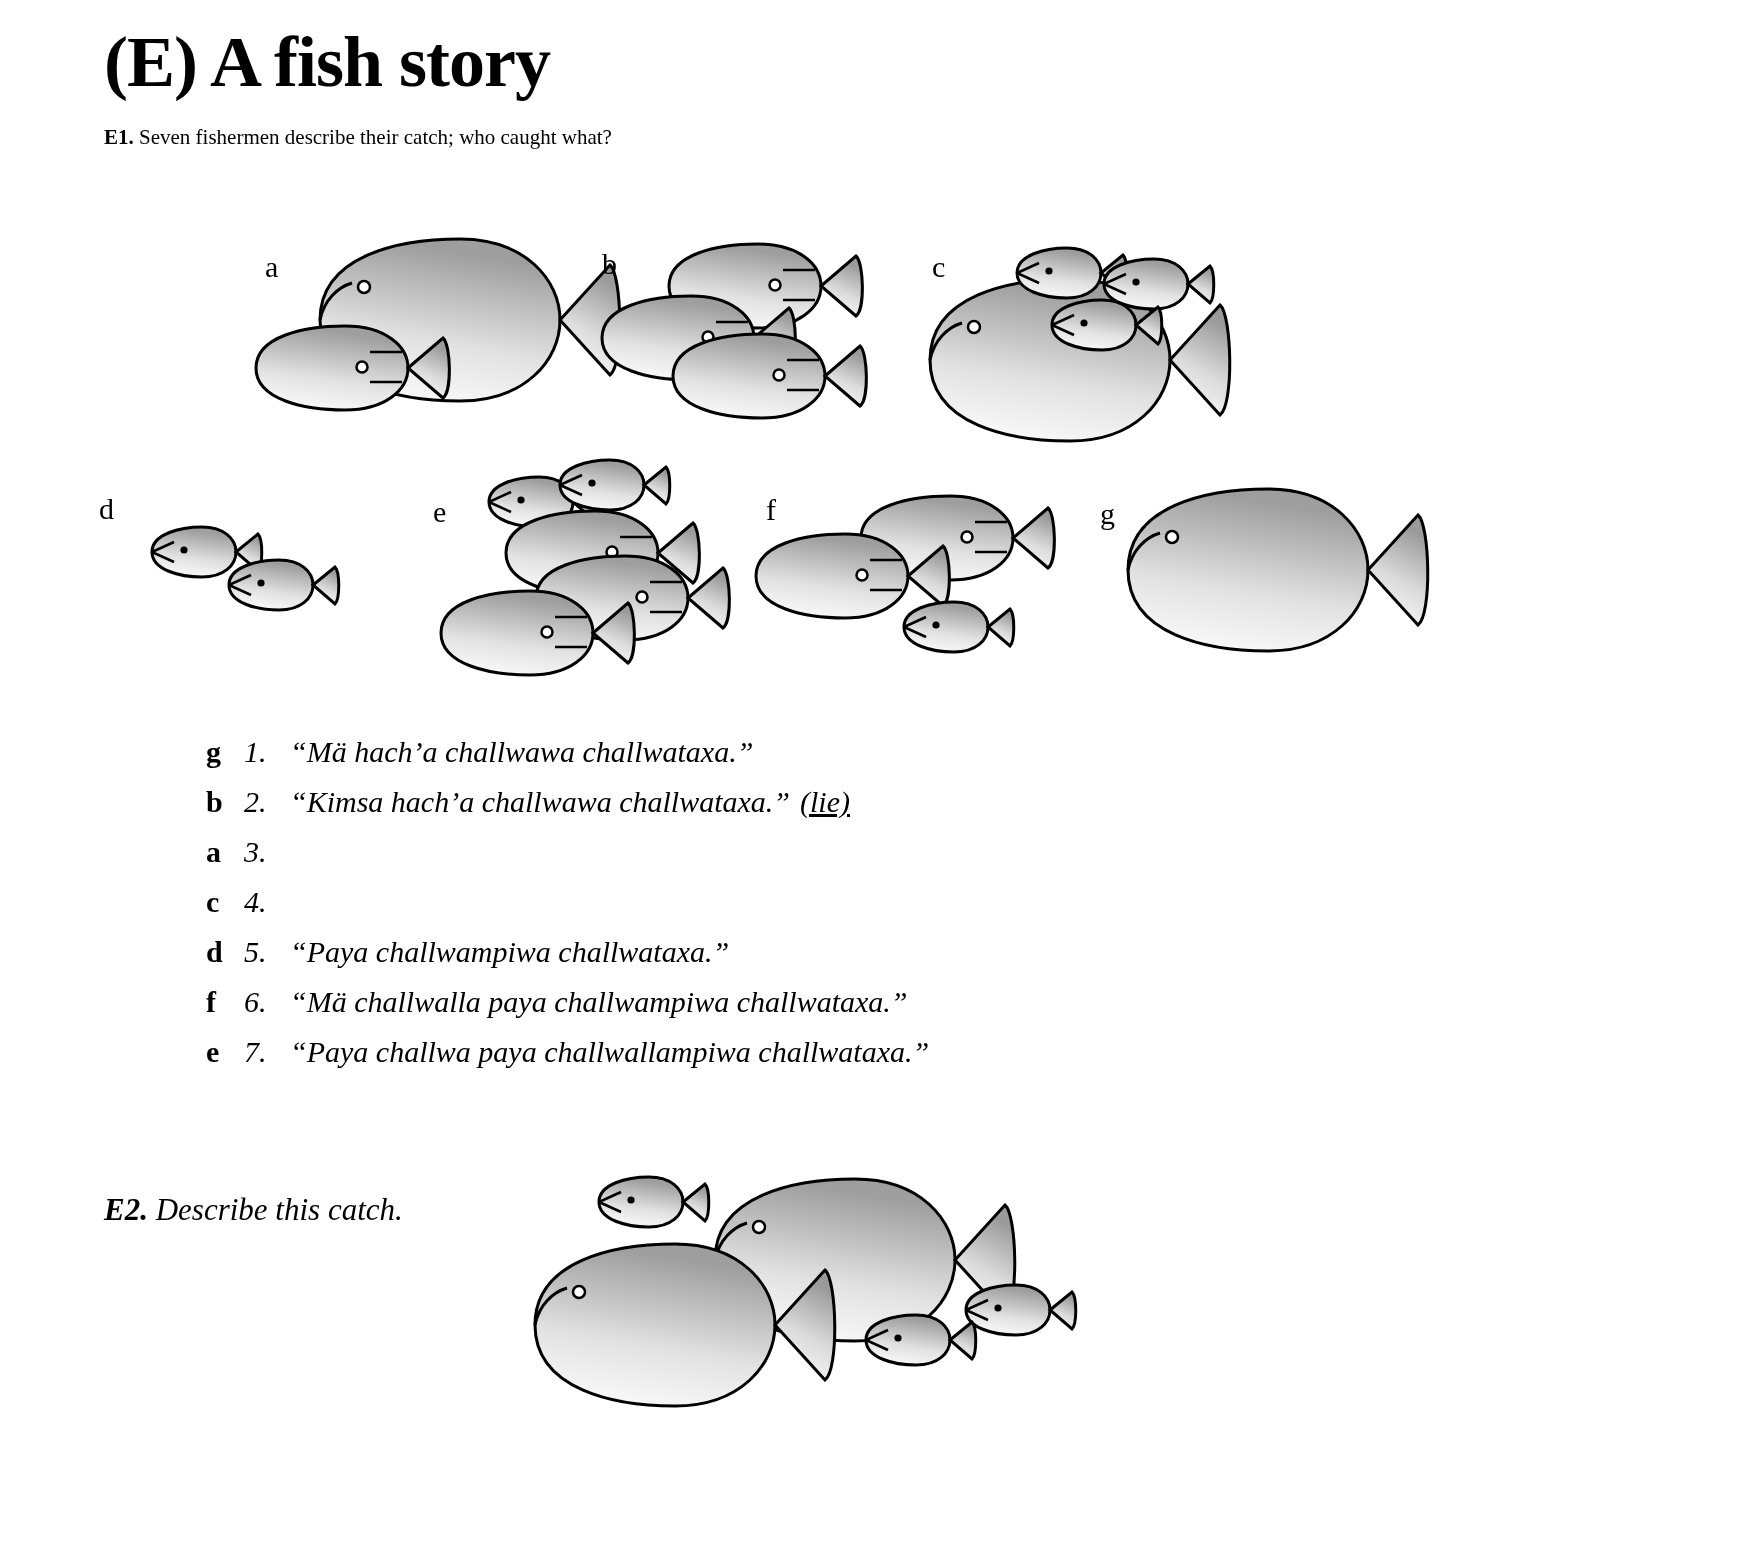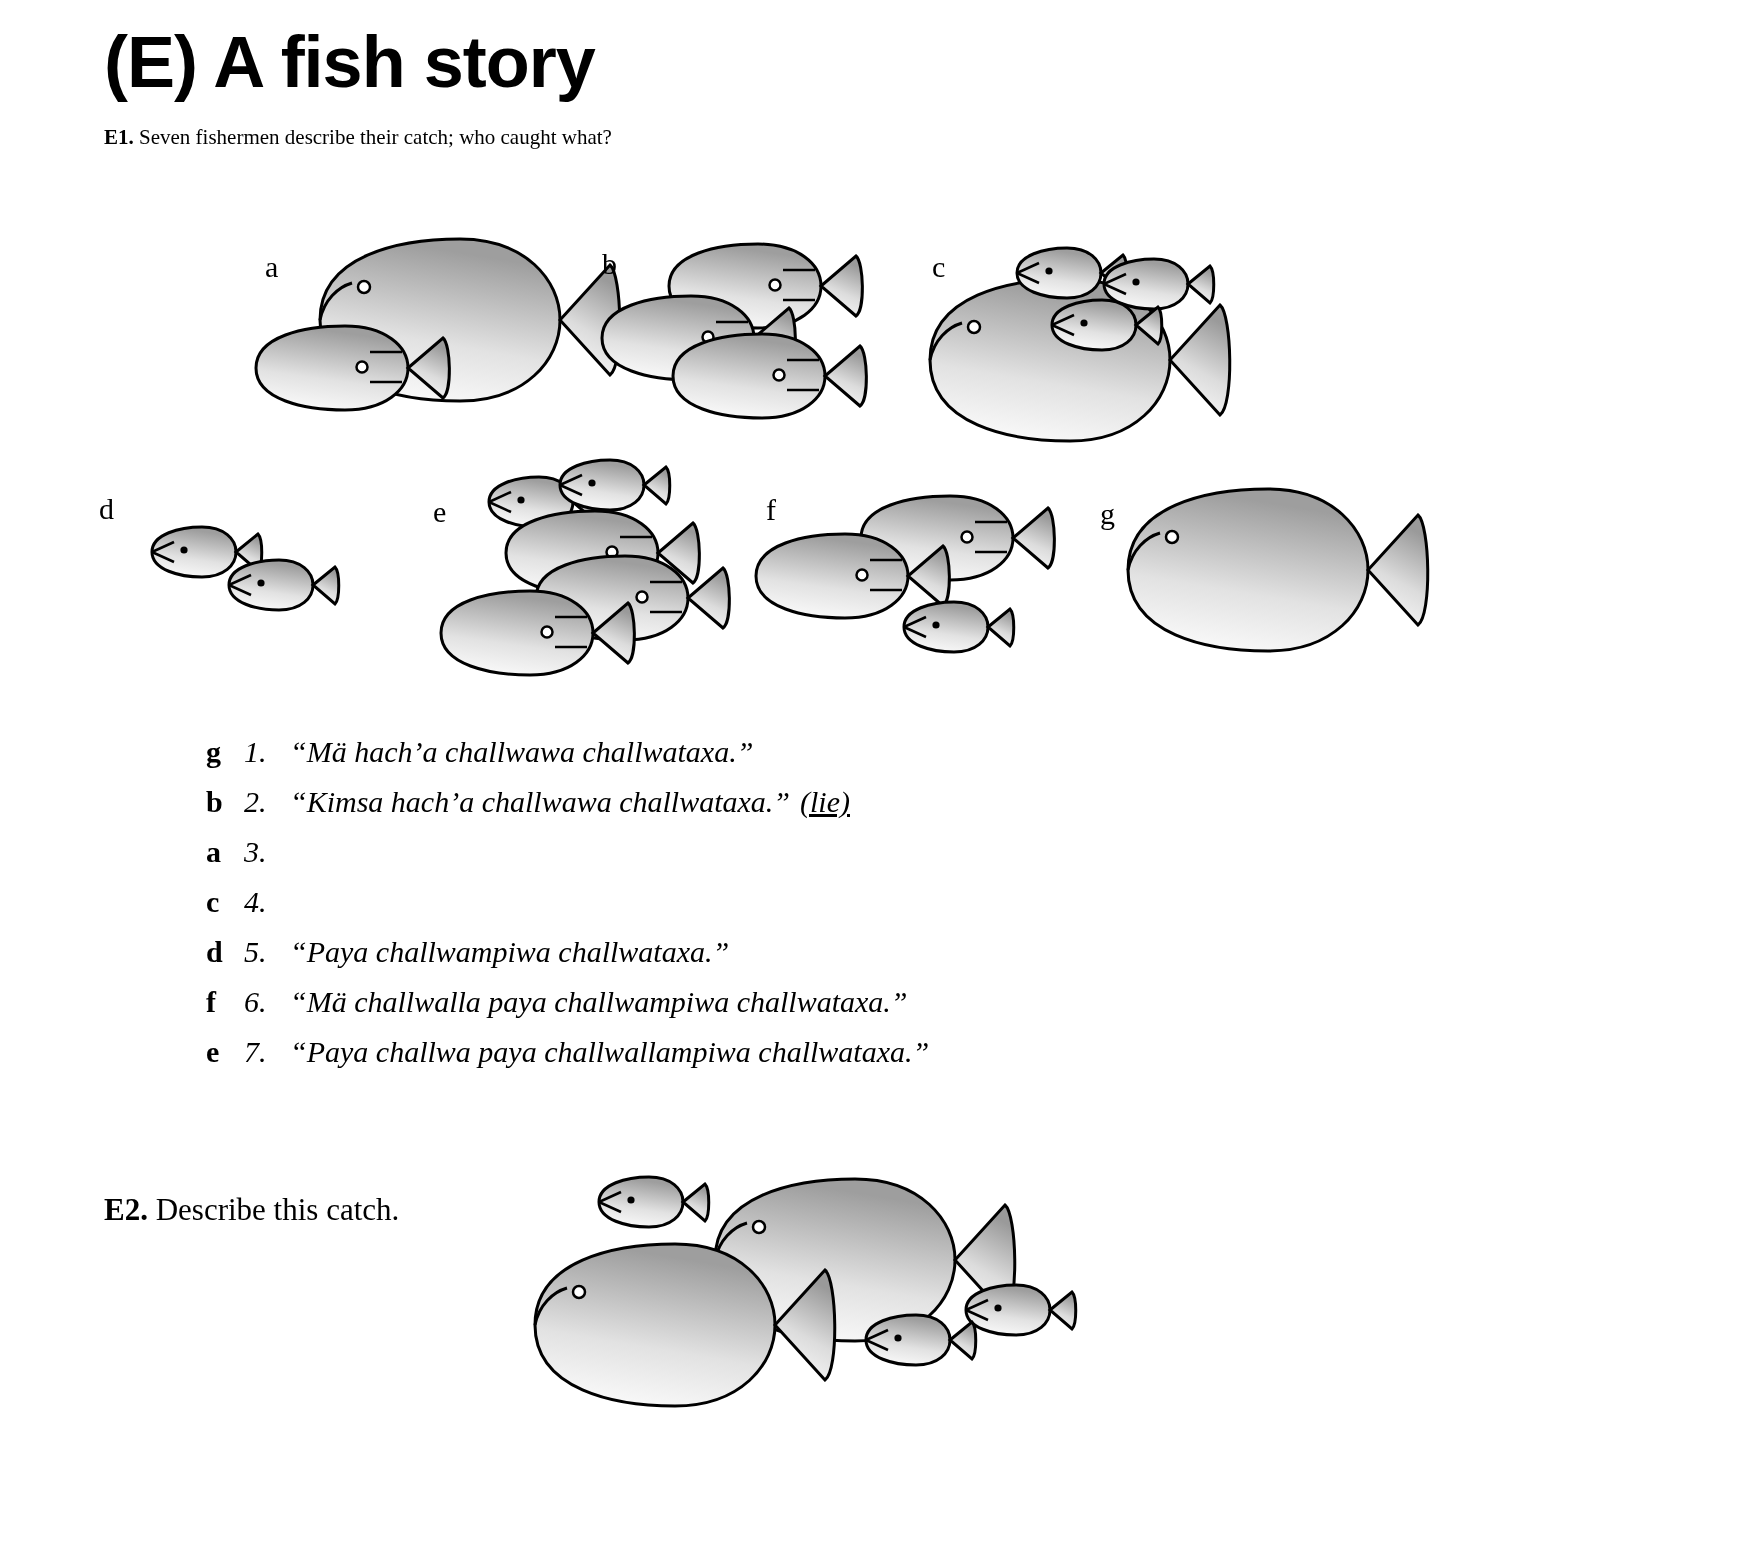--- a/index.html
+++ b/index.html
@@ -17,21 +17,21 @@
   }
   .page {
     position: relative;
     width: 1754px;
     height: 1564px;
   }
   #title {
     position: absolute;
     left: 104px;
     top: 26px;
-    font-family: Liberation Sans, sans-serif;
+    font-family: Liberation Serif, serif;
     font-weight: bold;
     font-size: 72px;
     letter-spacing: -1px;
     line-height: 1.0;
   }
   #e1-line {
     position: absolute;
     left: 104px;
     top: 125px;
     font-size: 21px;
@@ -73,20 +73,21 @@
   .sent-text {
     font-style: italic;
     white-space: nowrap;
   }
   #e2-line {
     position: absolute;
     left: 104px;
     top: 1192px;
     font-size: 31px;
     white-space: nowrap;
+    font-style: italic;
   }
   #e2-line .tag {
     font-weight: bold;
   }
   svg { display: block; }
 </style>
 </head>
 <body>
 
 <div class="page">

